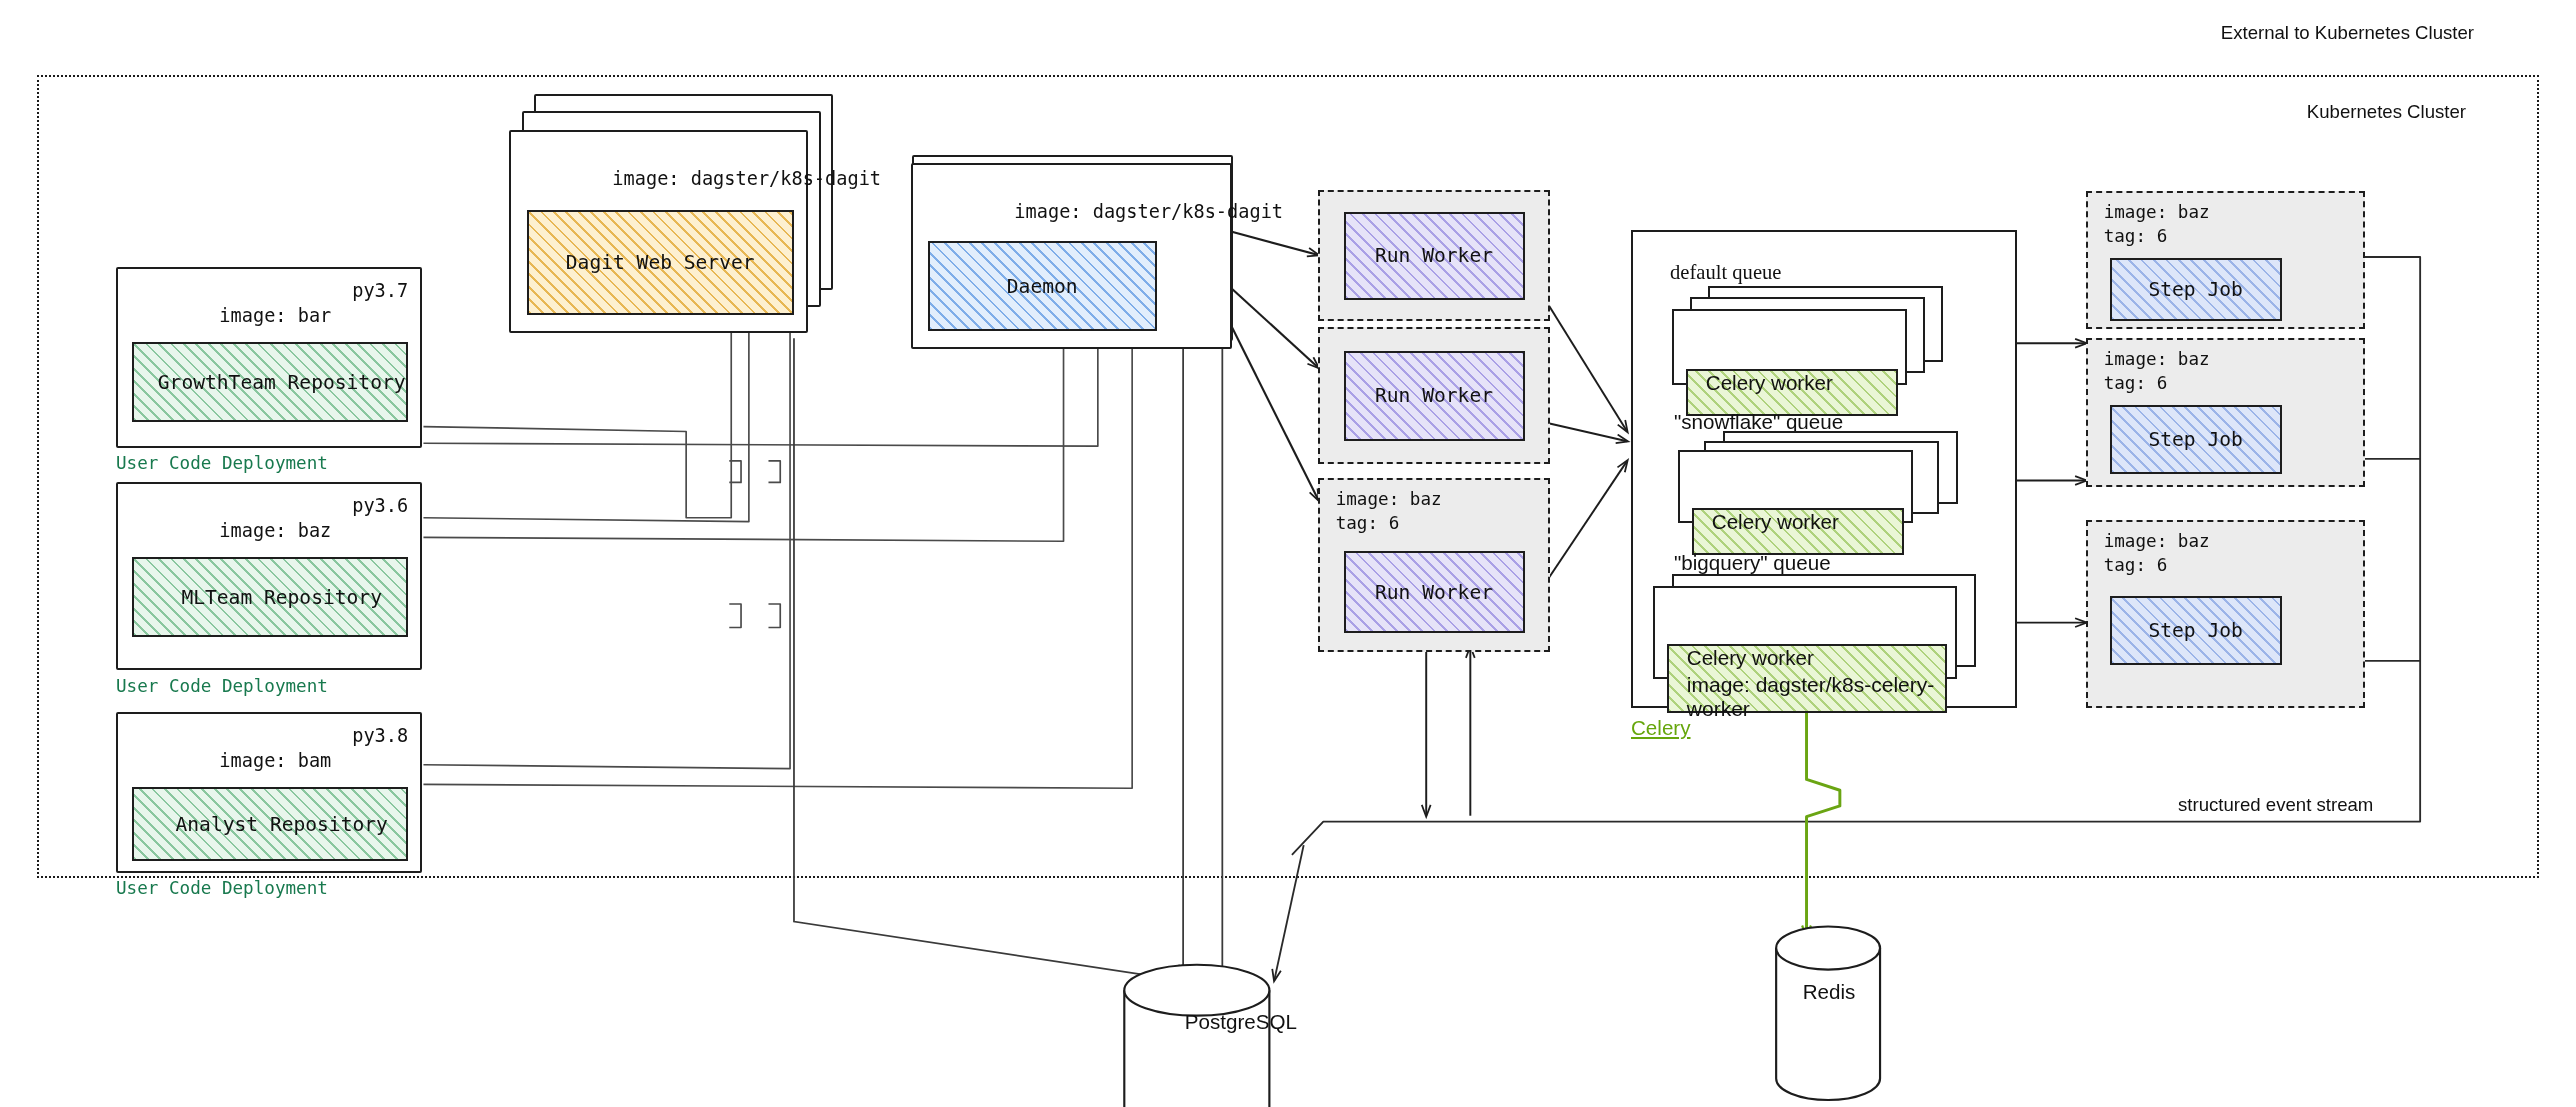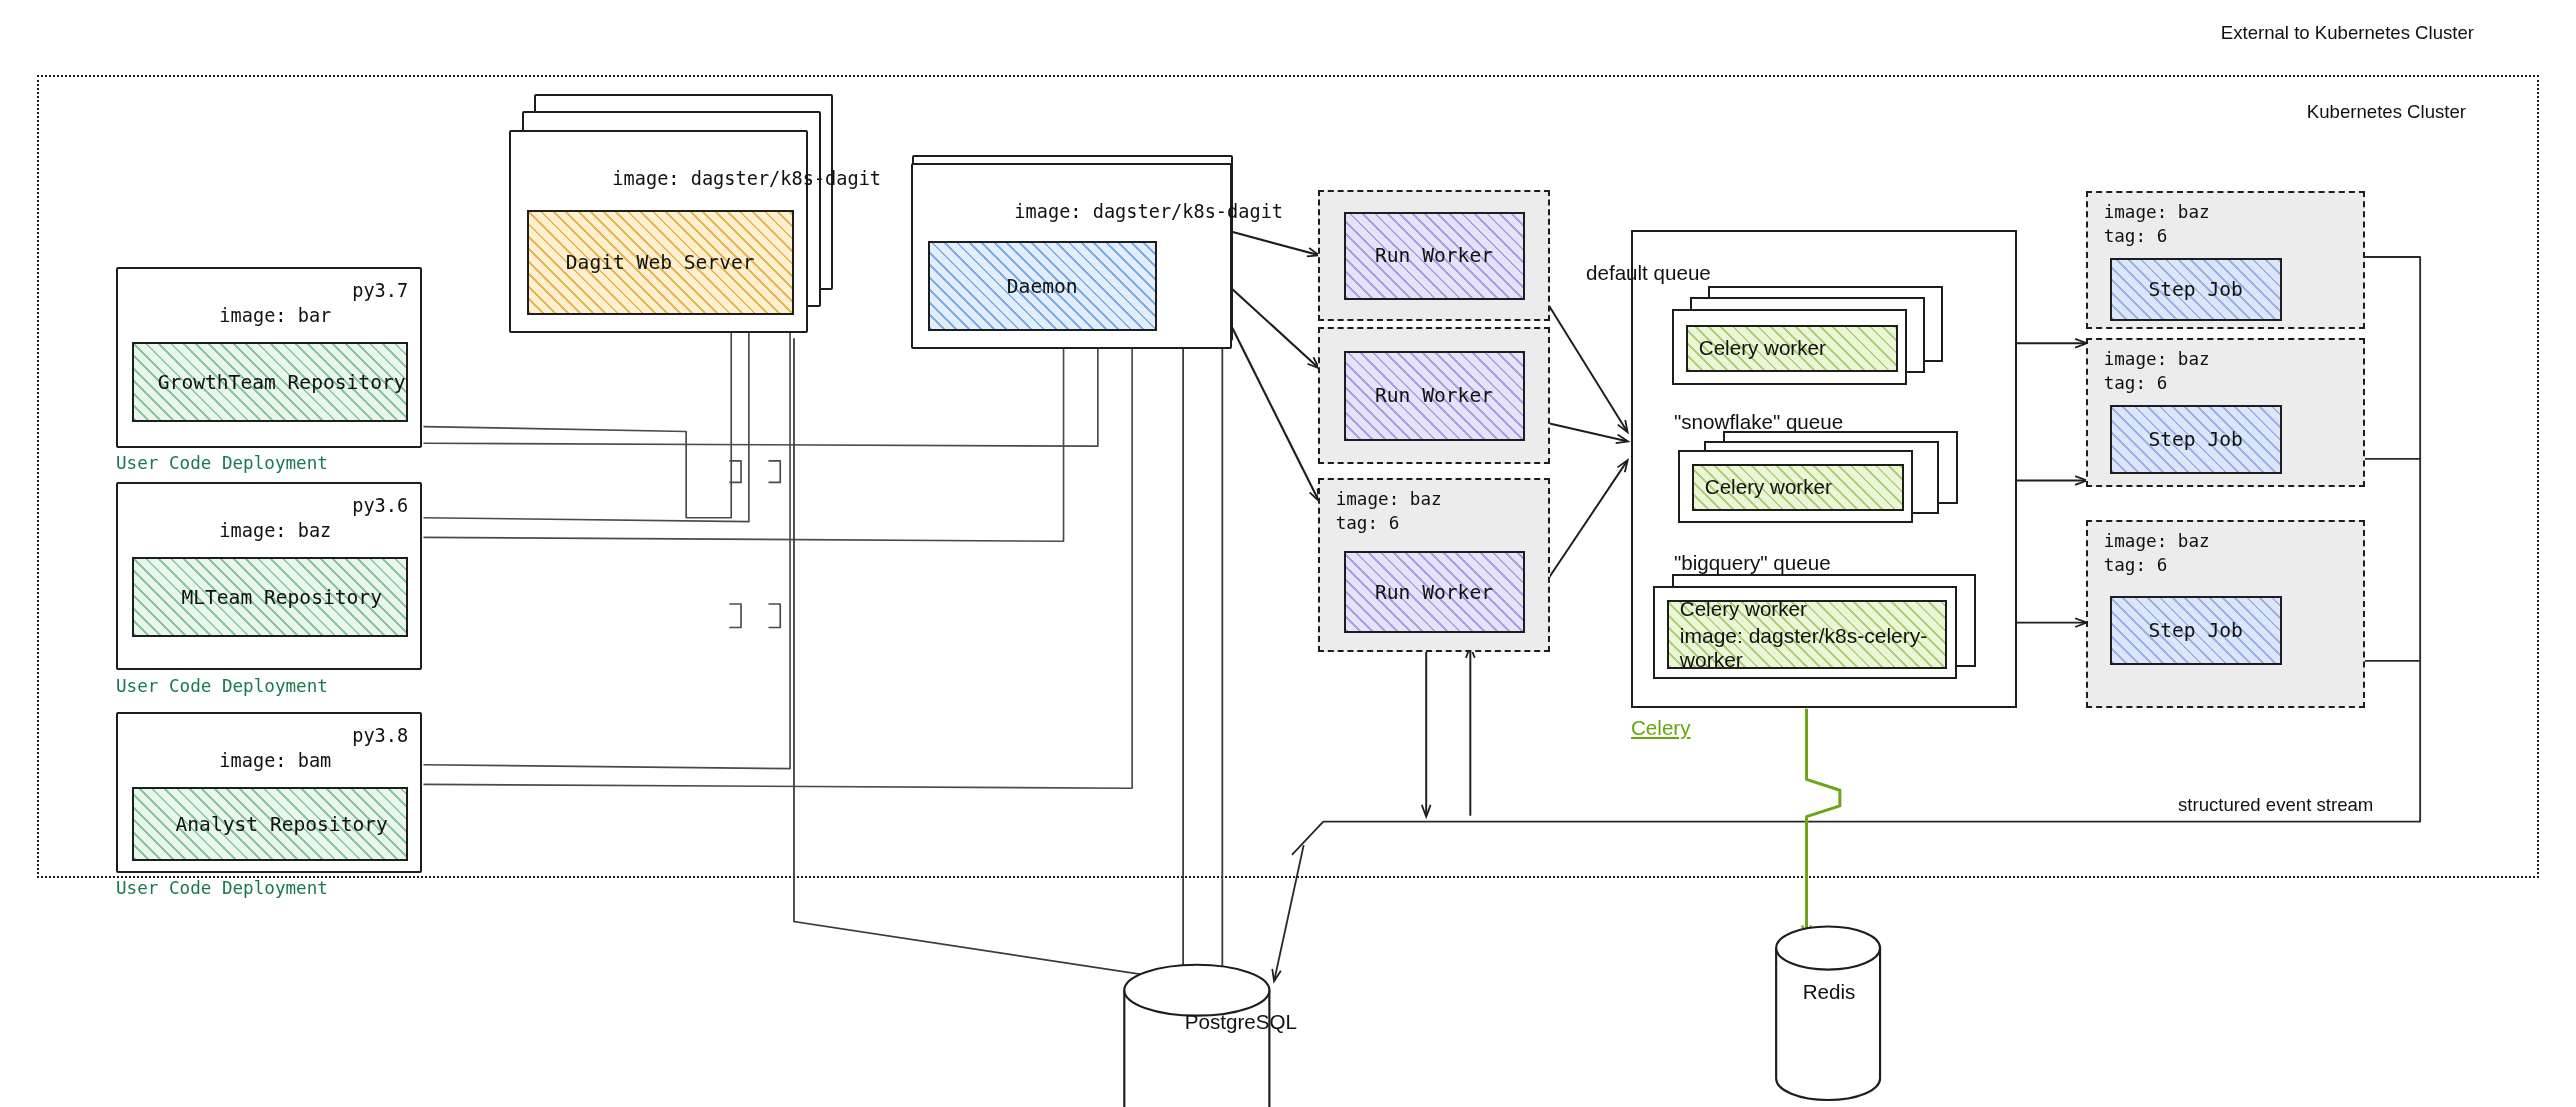--- a/index.html
+++ b/index.html
@@ -86,22 +86,22 @@
   .ses-label{position:absolute;font-size:18.6px;color:#111;white-space:nowrap;}
 
   
   .celery-frame{position:absolute;box-sizing:border-box;background:#fff;
                 border:2px solid #1d1d1d;}
   .queue-title{position:absolute;font-size:20.6px;color:#111;white-space:nowrap;}
 
   
   .cw-card{position:absolute;box-sizing:border-box;background:#fff;border:2px solid #1d1d1d;}
   .cw-inner{position:absolute;box-sizing:border-box;border:2px solid #1d1d1d;
-            display:flex;flex-direction:column;justify-content:center;
-            font-size:20.6px;color:#111;padding-left:11px;}
+            display:flex;flex-direction:column;justify-content:flex-start;
+            font-size:20.6px;color:#111;padding-left:18px;margin-top:44px;}
   .cw-inner .sub{font-size:21px;color:#111;margin-top:2.9px;}
 
   
   .db-label{position:absolute;font-size:20.6px;color:#111;white-space:nowrap;text-align:center;}
 </style>
 </head>
 <body>
 
 <div id="stage">
 
@@ -258,21 +258,21 @@
 
   <div class="k8sgroup" style="left:1318px;top:478px;width:232px;height:174px;">
     <div class="meta"><span>image: baz</span>
 <span>tag: 6</span></div>
     <div class="hatch hatch-purple" style="left:23.5px;top:71px;width:181px;height:82px;">Run Worker</div>
   </div>
 
   <div class="celery-frame" style="left:1631px;top:230px;width:386px;height:478px;"></div>
   <div class="celery-label" style="left:1631px;top:716px;">Celery</div>
 
-  <div class="queue-title" style="left:1586px;top:261px;">default queue</div>
+  <div class="queue-title" style="left:1670px;top:261px;font-family:Liberation Serif, serif;">default queue</div>
   <div class="cw-card" style="left:1708px;top:286px;width:235px;height:76px;"></div>
   <div class="cw-card" style="left:1690px;top:297px;width:235px;height:76px;"></div>
   <div class="cw-card" style="left:1672px;top:309px;width:235px;height:76px;">
     <div class="cw-inner hatch-celery" style="left:11.8px;top:13.7px;width:212px;height:47px;">
       <div>Celery worker</div>
     </div>
   </div>
 
   <div class="queue-title" style="left:1674px;top:410px;">"snowflake" queue</div>
   <div class="cw-card" style="left:1723px;top:431px;width:235px;height:73px;"></div>

